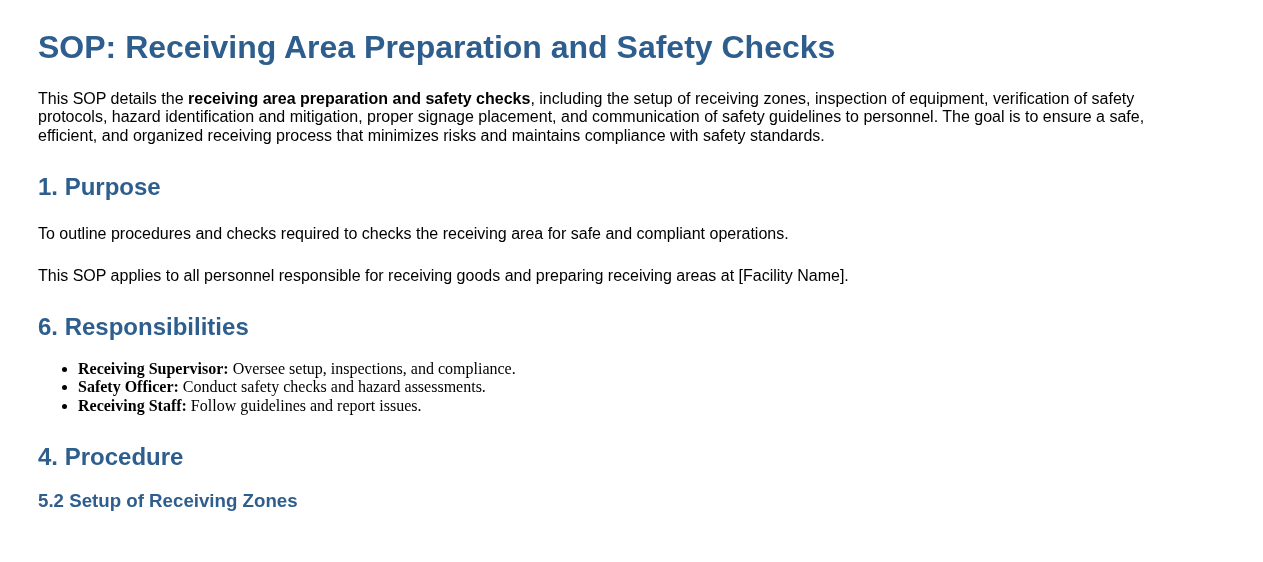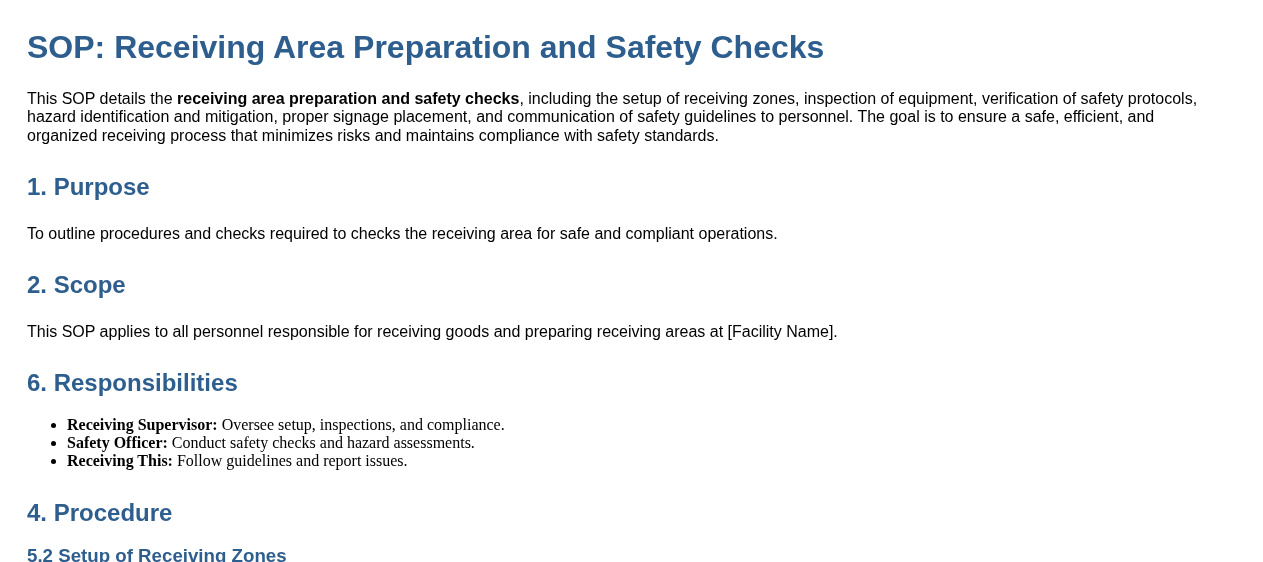--- a/index.html
+++ b/index.html
@@ -12,21 +12,21 @@
     color: #000000;
     font-size: 16px;
     line-height: 1.15;
     -webkit-text-size-adjust: none;
   }
   .page {
     width: 1263px;
     height: 562px;
     overflow: hidden;
     box-sizing: border-box;
-    padding: 29px 58px 0 27px;
+    padding: 29px 58px 0 38px;
     background: #ffffff;
   }
   h1.doc-title {
     font-size: 32px;
     font-weight: bold;
     color: #2e5e8e;
     margin: 0 0 20px 0;
     line-height: 1.15;
   }
   p.body-text {
@@ -71,29 +71,28 @@
 <div class="page">
 
   <h1 class="doc-title">SOP: Receiving Area Preparation and Safety Checks</h1>
 
   <p class="body-text"><span>This SOP details the </span><span class="bold-run">receiving area preparation and safety checks</span><span>, including the setup of receiving zones, inspection of equipment, verification of safety protocols, hazard identification and mitigation, proper signage placement, and communication of safety guidelines to personnel. The goal is to ensure a safe, efficient, and organized receiving process that minimizes risks and maintains compliance with safety standards.</span></p>
 
   <h2 class="section-heading">1. Purpose</h2>
 
   <p class="body-text">To outline procedures and checks required to checks the receiving area for safe and compliant operations.</p>
 
-  <h2 class="section-heading">2. Scope</h2>
 
   <p class="body-text">This SOP applies to all personnel responsible for receiving goods and preparing receiving areas at [Facility Name].</p>
 
   <h2 class="section-heading">6. Responsibilities</h2>
 
   <ul class="resp-list">
     <li><span class="item-label">Receiving Supervisor:</span><span> Oversee setup, inspections, and compliance.</span></li>
     <li><span class="item-label">Safety Officer:</span><span> Conduct safety checks and hazard assessments.</span></li>
-    <li><span class="item-label">Receiving This:</span><span> Follow guidelines and report issues.</span></li>
+    <li><span class="item-label">Receiving Staff:</span><span> Follow guidelines and report issues.</span></li>
   </ul>
 
   <h2 class="section-heading">4. Procedure</h2>
 
   <h3 class="subsection-heading">5.2 Setup of Receiving Zones</h3>
 
 </div>
 
 </body></html>

